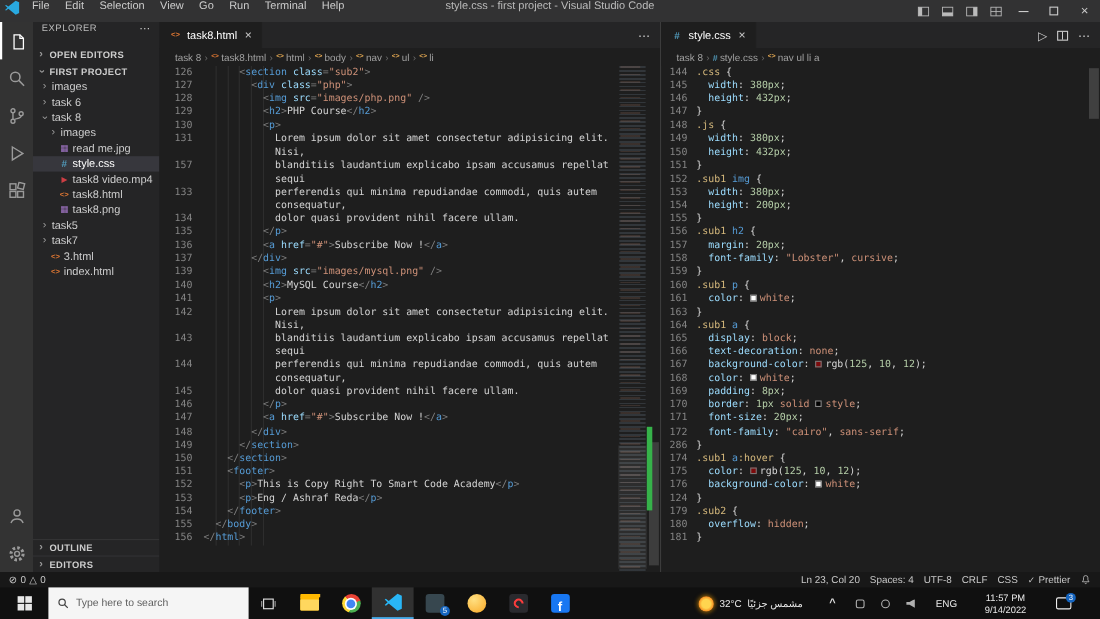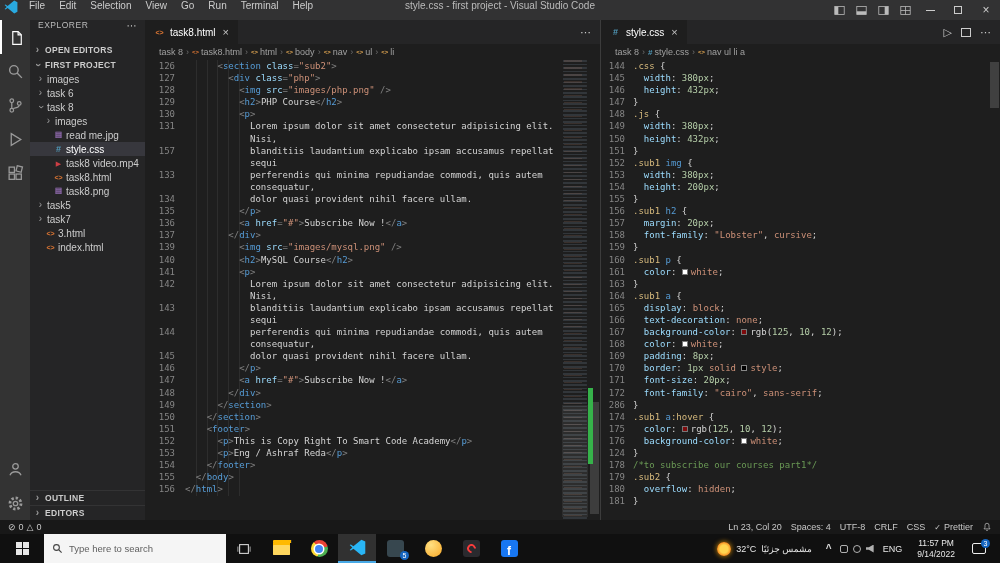--- a/index.html
+++ b/index.html
@@ -123,21 +123,21 @@
   .chrome-ic::after{content:'';position:absolute;inset:4.5px;border-radius:50%;background:#4285f4;
     box-shadow:0 0 0 1.5px #ffffff}
   .app5-ic{width:17px;height:17px;border-radius:3px;background:#37474f}
   .tb-badge{position:absolute;right:5px;bottom:3px;background:#1565c0;color:#fff;font-size:7px;
     min-width:9px;height:9px;line-height:9px;text-align:center;border-radius:5px}
   .gold-ic{width:17px;height:17px;border-radius:50%;background:radial-gradient(circle at 35% 30%,#ffe082,#f9a825)}
   .acro-ic{width:17px;height:17px;border-radius:3px;background:#2a2a2e;display:flex;align-items:center;justify-content:center}
   .acro-ic i{width:9px;height:9px;border:2px solid #fa3c3c;border-radius:50%;border-right-color:transparent;transform:rotate(45deg)}
   .fb-ic{width:17px;height:17px;border-radius:3px;background:#1877f2;color:#fff;font-weight:bold;
     font-size:12px;display:flex;align-items:flex-end;justify-content:center;line-height:.95}
-  .tb-right{margin-left:auto;display:flex;align-items:center;gap:5px;padding-right:8px}
+  .tb-right{margin-left:auto;display:flex;align-items:center;gap:15px;padding-right:20px}
   .weather{display:flex;align-items:center;gap:5px;font-size:9px;padding:0 6px}
   .sun-ic{width:14px;height:14px;border-radius:50%;background:radial-gradient(circle,#ffd54f 40%,#f57f17 75%);
     box-shadow:0 0 4px 1px rgba(255,170,0,.55)}
   .hidden-ic{font-size:10px;font-weight:bold;color:#ddd;padding:0 3px}
   .tray-ic{display:inline-block;opacity:.85}
   .tray-sq{width:8px;height:8px;border:1px solid #ccc;border-radius:2px}
   .tray-ci{width:8px;height:8px;border:1px solid #ccc;border-radius:50%}
   .tray-vol{width:8px;height:8px;background:#ccc;clip-path:polygon(0 35%,40% 35%,100% 0,100% 100%,40% 65%,0 65%)}
   .lang{font-size:9px;padding:0 4px}
   .clock{text-align:center;font-size:8.5px;line-height:1.25;padding:0 6px}
@@ -702,24 +702,20 @@
             </div>
             <div class="code-row">
               <span class="ln">176</span>
               <span class="ct"><span class="tk-d">  </span><span class="tk-pr">background-color</span><span class="tk-d">: </span><span class="swatch swW"></span><span class="tk-v">white</span><span class="tk-d">;</span></span>
             </div>
             <div class="code-row">
               <span class="ln">124</span>
               <span class="ct"><span class="tk-d">}</span></span>
             </div>
             <div class="code-row">
-              <span class="ln">178</span>
-              <span class="ct"><span class="tk-c">/*to subscribe our courses part1*/</span></span>
-            </div>
-            <div class="code-row">
               <span class="ln">179</span>
               <span class="ct"><span class="tk-sel">.sub2</span><span class="tk-d"> {</span></span>
             </div>
             <div class="code-row">
               <span class="ln">180</span>
               <span class="ct"><span class="tk-d">  </span><span class="tk-pr">overflow</span><span class="tk-d">: </span><span class="tk-v">hidden</span><span class="tk-d">;</span></span>
             </div>
             <div class="code-row">
               <span class="ln">181</span>
               <span class="ct"><span class="tk-d">}</span></span>

